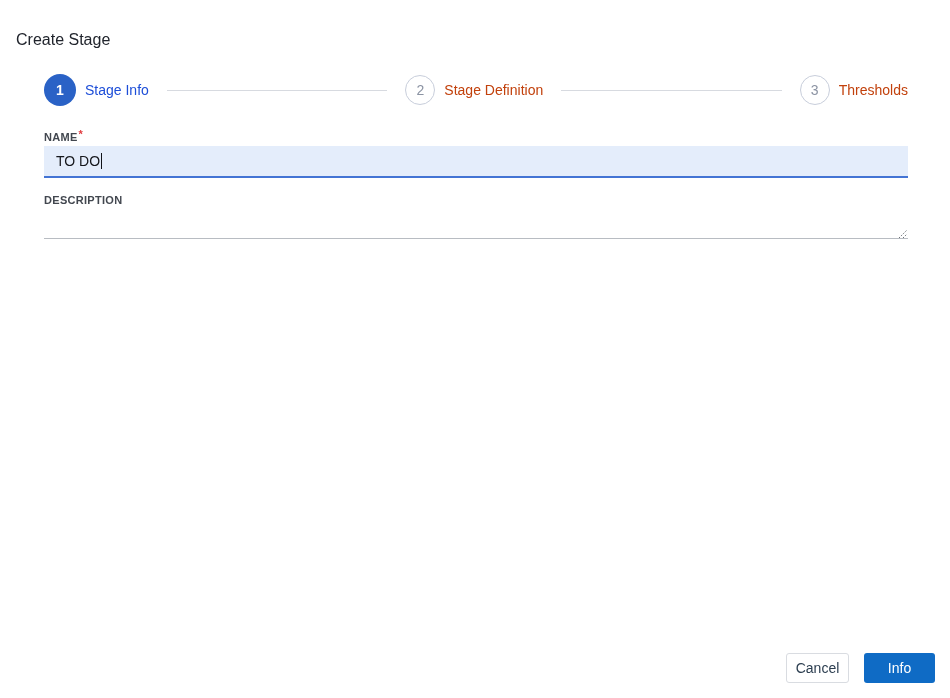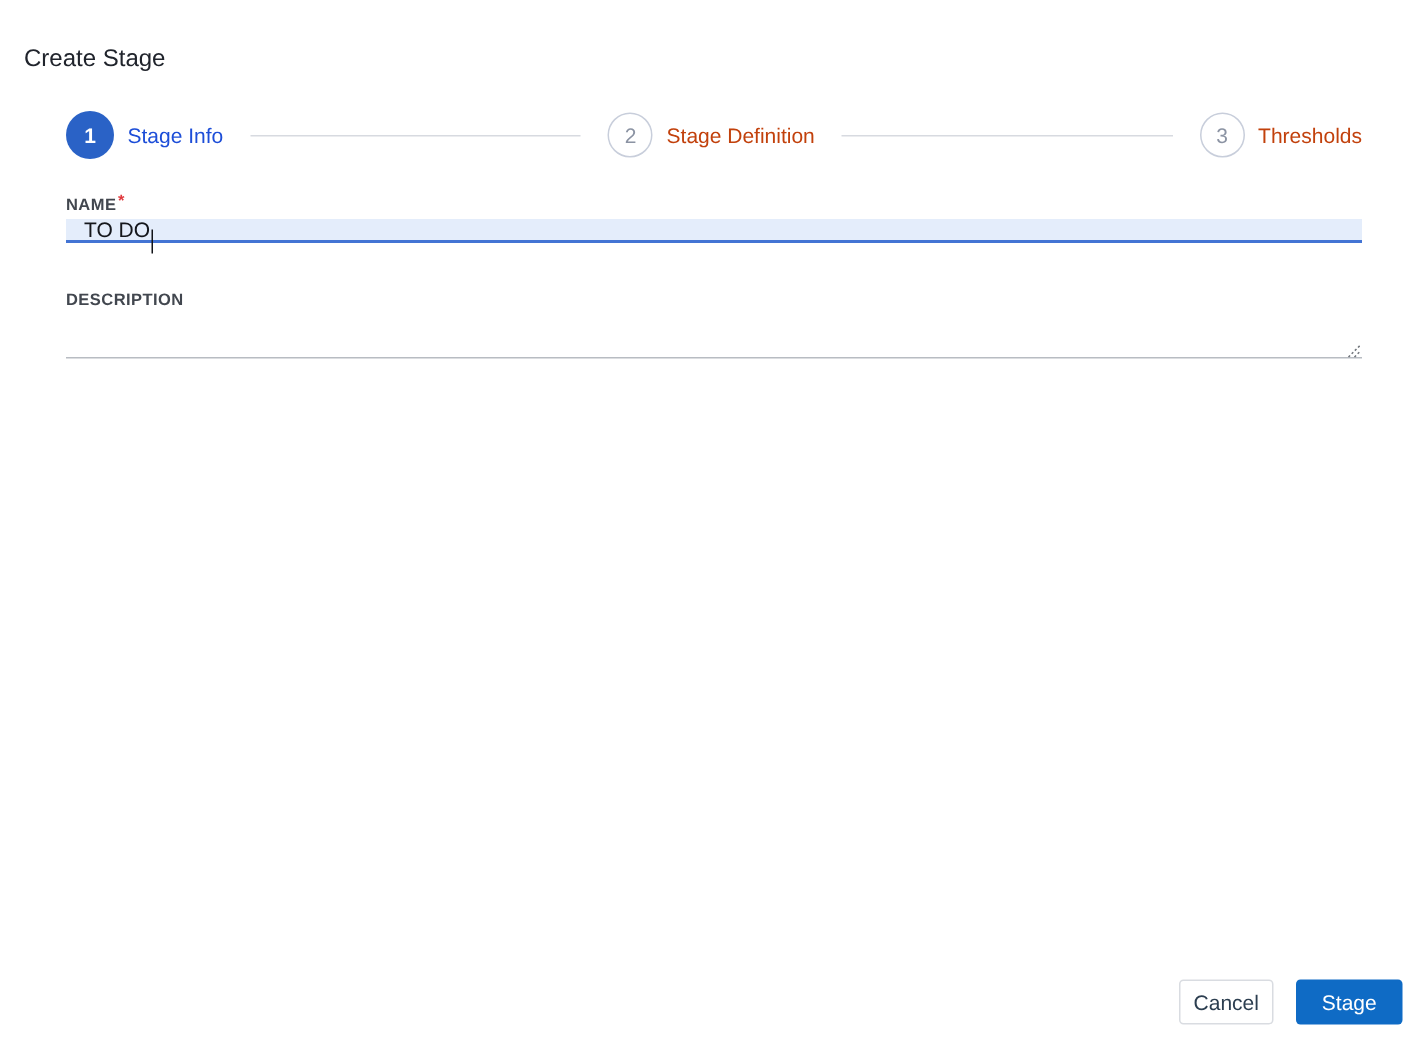--- a/index.html
+++ b/index.html
@@ -95,21 +95,21 @@
     font-size: 11px;
     vertical-align: 3px;
     margin-left: 1px;
   }
 
   .name-input {
     position: absolute;
     left: 44px;
     top: 146px;
     width: 864px;
-    height: 16px;
+    height: 32px;
     background: #e4edfb;
     border: none;
     border-bottom: 2px solid #4374d4;
     outline: none;
     padding: 0 12px;
     font-family: "Liberation Sans", sans-serif;
     font-size: 14px;
     color: #15171c;
   }
   .text-caret {
@@ -206,13 +206,13 @@
 
 <div class="field-label label-desc">DESCRIPTION</div>
 
 <textarea class="desc-textarea" value="" style=""></textarea>
 <svg class="resize-grip" viewBox="0 0 12 12">
   <line x1="3" y1="11" x2="11" y2="3" stroke="#6d7278" stroke-width="1" stroke-dasharray="1.5,1.5"></line>
   <line x1="7" y1="11" x2="11" y2="7" stroke="#6d7278" stroke-width="1" stroke-dasharray="1.5,1.5"></line>
 </svg>
 
 <button class="btn btn-cancel">Cancel</button>
-<button class="btn btn-next">Stage</button>
+<button class="btn btn-next">Info</button>
 
 </body></html>

